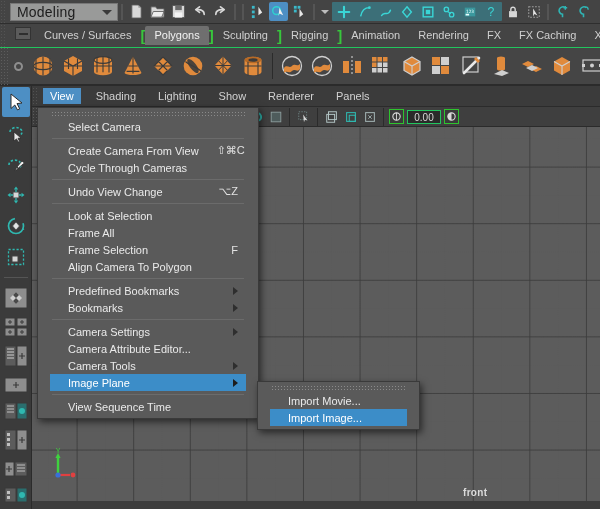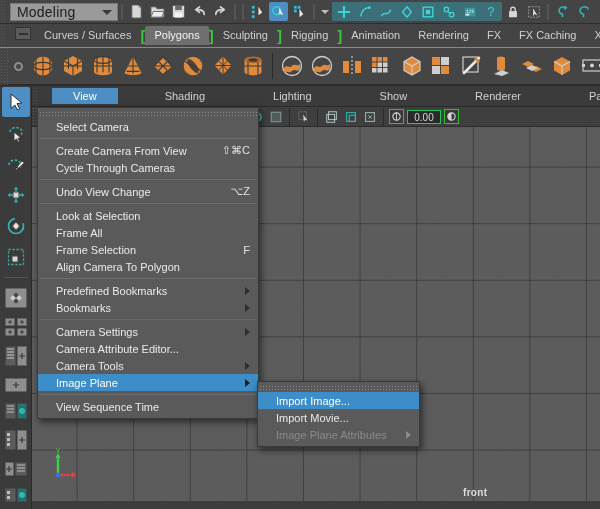--- a/index.html
+++ b/index.html
@@ -84,21 +84,21 @@
   .tbsep{width:24px;height:1px;background:#555;margin:5px 0 3px;flex:none;}
   .lay { width:26px;height:24px;margin-top:2px;flex:none;display:flex;
     align-items:center;justify-content:center;}
 
   
   .panelbar {
     position:absolute; left:32px; top:86px; width:568px; height:21px;
     background:#3b3b3b; display:flex; align-items:center;
     border-bottom:1px solid #2b2b2b;
   }
-  .pmenu { font-size:11px; color:#d2d2d2; padding:2px 21px; margin:0 13px; flex:none;}
+  .pmenu { font-size:11px; color:#d2d2d2; padding:2px 7px; margin:0 4px; flex:none;}
   .pmenu.open { background:#4d8fc4; color:#fff; }
 
   
   .paneltools{
     position:absolute; left:32px; top:107px; width:568px; height:20px;
     background:#3f3f3f; display:flex; align-items:center;
     border-bottom:1px solid #2b2b2b; overflow:hidden;
   }
   .ptgrip{width:7px;height:20px;flex:none;
     background-image:radial-gradient(#606060 32%, transparent 33%);
@@ -128,21 +128,21 @@
     background-size:28.3px 28.3px;
     background-position:-12px -17px;}
   .axis{position:absolute;left:18px;bottom:26px;width:40px;height:40px;}
   .vplabel{position:absolute;left:431px;bottom:11px;font-size:10px;color:#dcdcdc;
     font-weight:bold;letter-spacing:.3px;}
   .vpbottom{position:absolute;left:0;bottom:0;width:100%;height:8px;background:#3d3d3d;}
 
   
   .menu{
     position:absolute; background:#5a5a5a; border:1px solid #3a3a3a;
-    box-shadow:2px 3px 7px rgba(0,0,0,.55); padding:3px 0; z-index:40;
+    box-shadow:2px 3px 7px rgba(0,0,0,.55); padding:3px 12px; z-index:40;
   }
   #view-menu{ left:37px; top:107px; width:222px; }
   #imageplane-submenu{ left:257px; top:381px; width:163px; }
   .mi{ height:17px; display:flex; align-items:center; position:relative;
        padding:0 8px 0 18px; font-size:11px; color:#eaeaea; white-space:nowrap;}
   .mi.hl{ background:#3c8dc8; color:#ffffff; }
   .mi.dis{ color:#8a8a8a; }
   .mi .acc{ margin-left:auto; font-size:11px; color:#e2e2e2; padding-left:18px;}
   .mi .sub{ margin-left:auto; width:0;height:0;
      border-top:4px solid transparent;border-bottom:4px solid transparent;
@@ -794,26 +794,22 @@
         <div class="msep"></div>
         <div class="mi">
           <span>View Sequence Time</span>
         </div>
       </div>
   </div>
 
   <div class="menu" id="imageplane-submenu">
     <div class="mdrag"></div>
     <div id="submenu-host">
+        <div class="mi">
+          <span>Import Movie...</span>
+        </div>
         <div class="mi hl">
           <span>Import Image...</span>
         </div>
-        <div class="mi">
-          <span>Import Movie...</span>
-        </div>
-        <div class="mi dis">
-          <span>Image Plane Attributes</span>
-          <i class="sub"></i>
-        </div>
       </div>
   </div>
 
 </div>
 
 </body></html>

